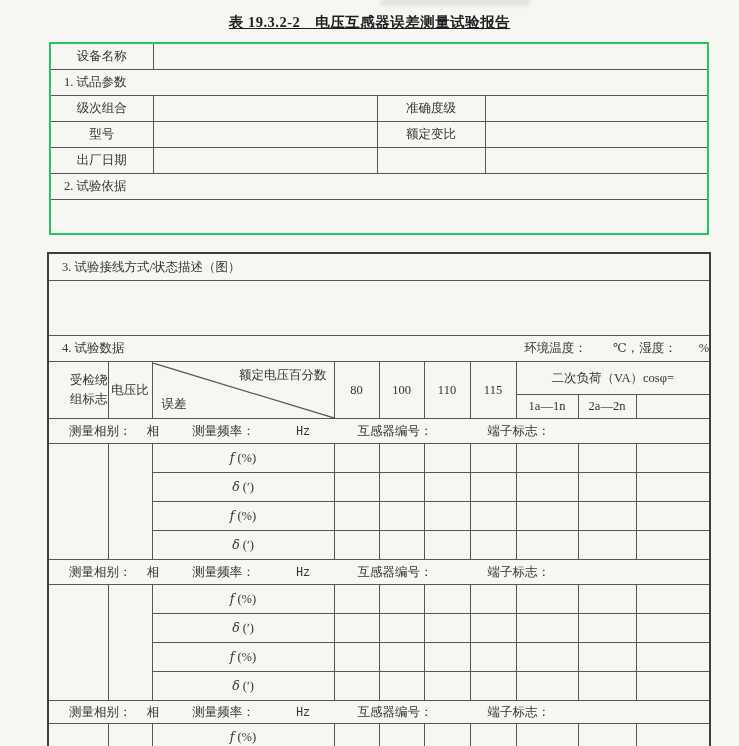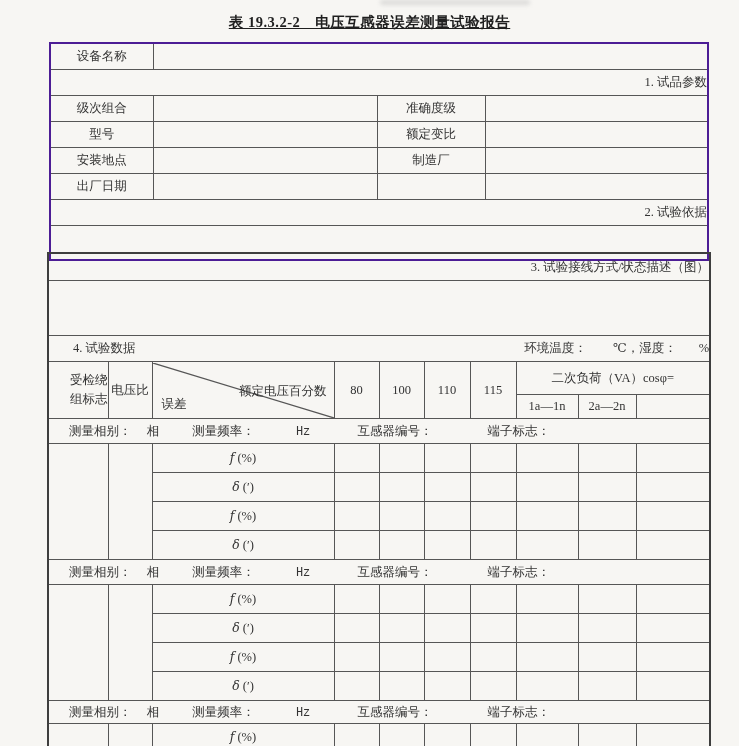--- a/index.html
+++ b/index.html
@@ -15,42 +15,42 @@
   }
   .title{
     position:absolute;top:13px;left:0;width:739px;text-align:center;
     font-weight:bold;font-size:14.5px;letter-spacing:.5px;color:#1f1f1f;text-decoration:underline;
   }
   table{border-collapse:collapse;table-layout:fixed;}
   td{
     border:1px solid #565656;font-size:12.5px;padding:0;
     overflow:hidden;white-space:nowrap;vertical-align:middle;color:#333;
   }
-  .tblA{position:absolute;left:49px;top:42px;width:658px;border:2px solid #4c1d95;}
+  .tblA{position:absolute;left:49px;top:42px;width:658px;border:2px solid #22c55e;}
   .tblB{position:absolute;left:47px;top:252px;width:662px;border:2px solid #3e3e3e;}
   tr.r25 td{height:25px;}
   tr.r33 td{height:33px;}
   tr.r26 td{height:26px;}
   tr.r54 td{height:54px;}
   tr.r32 td{height:32px;}
   tr.r23 td{height:23px;}
   tr.r24 td{height:24px;}
   tr.r28 td{height:28px;}
   tr.r22 td{height:22px;}
   .lblc{text-align:center;}
-  .sech{text-align:right;padding-left:24px;font-size:12.5px;}
+  .sech{text-align:left;padding-left:13px;font-size:12.5px;}
   .flexrow{display:flex;align-items:center;width:100%;}
   .env{margin-left:auto;padding-right:0;display:flex;align-items:center;}
   .env .g26{margin-left:26px;}
   .env .g22{margin-left:22px;}
   .hdr2l{text-align:right;line-height:1.5;font-size:12.5px;}
   .diagcell{position:relative;padding:0;}
   .diagwrap{position:relative;width:100%;height:55px;}
   .diagwrap svg{position:absolute;top:0;left:0;width:100%;height:100%;}
-  .diagtop{position:absolute;top:20px;right:7px;font-size:12.5px;}
+  .diagtop{position:absolute;top:4px;right:7px;font-size:12.5px;}
   .diagbot{position:absolute;bottom:5px;left:9px;font-size:12.5px;}
   .inforow{padding-left:20px;text-align:left;}
   .inforow .u1{margin-left:12px;}
   .inforow .l2{margin-left:30px;}
   .inforow .u2{margin-left:38px;font-family:Liberation Mono, monospace;font-size:12px;}
   .inforow .l3{margin-left:44px;}
   .inforow .l4{margin-left:52px;}
   .rowlbl{text-align:center;}
   .sym{font-style:italic;font-family:"DejaVu Serif",serif;}
   .paren{margin-left:3px;}
@@ -83,26 +83,20 @@
     <td class="lblc">准确度级</td>
     <td></td>
   </tr>
   <tr class="r25">
     <td class="lblc">型号</td>
     <td></td>
     <td class="lblc">额定变比</td>
     <td></td>
   </tr>
   <tr class="r25">
-    <td class="lblc">安装地点</td>
-    <td></td>
-    <td class="lblc">制造厂</td>
-    <td></td>
-  </tr>
-  <tr class="r25">
     <td class="lblc">出厂日期</td>
     <td></td>
     <td class="lblc"></td>
     <td></td>
   </tr>
   <tr class="r25">
     <td colspan="4" class="sech">2. 试验依据</td>
   </tr>
   <tr class="r33">
     <td colspan="4"></td>

